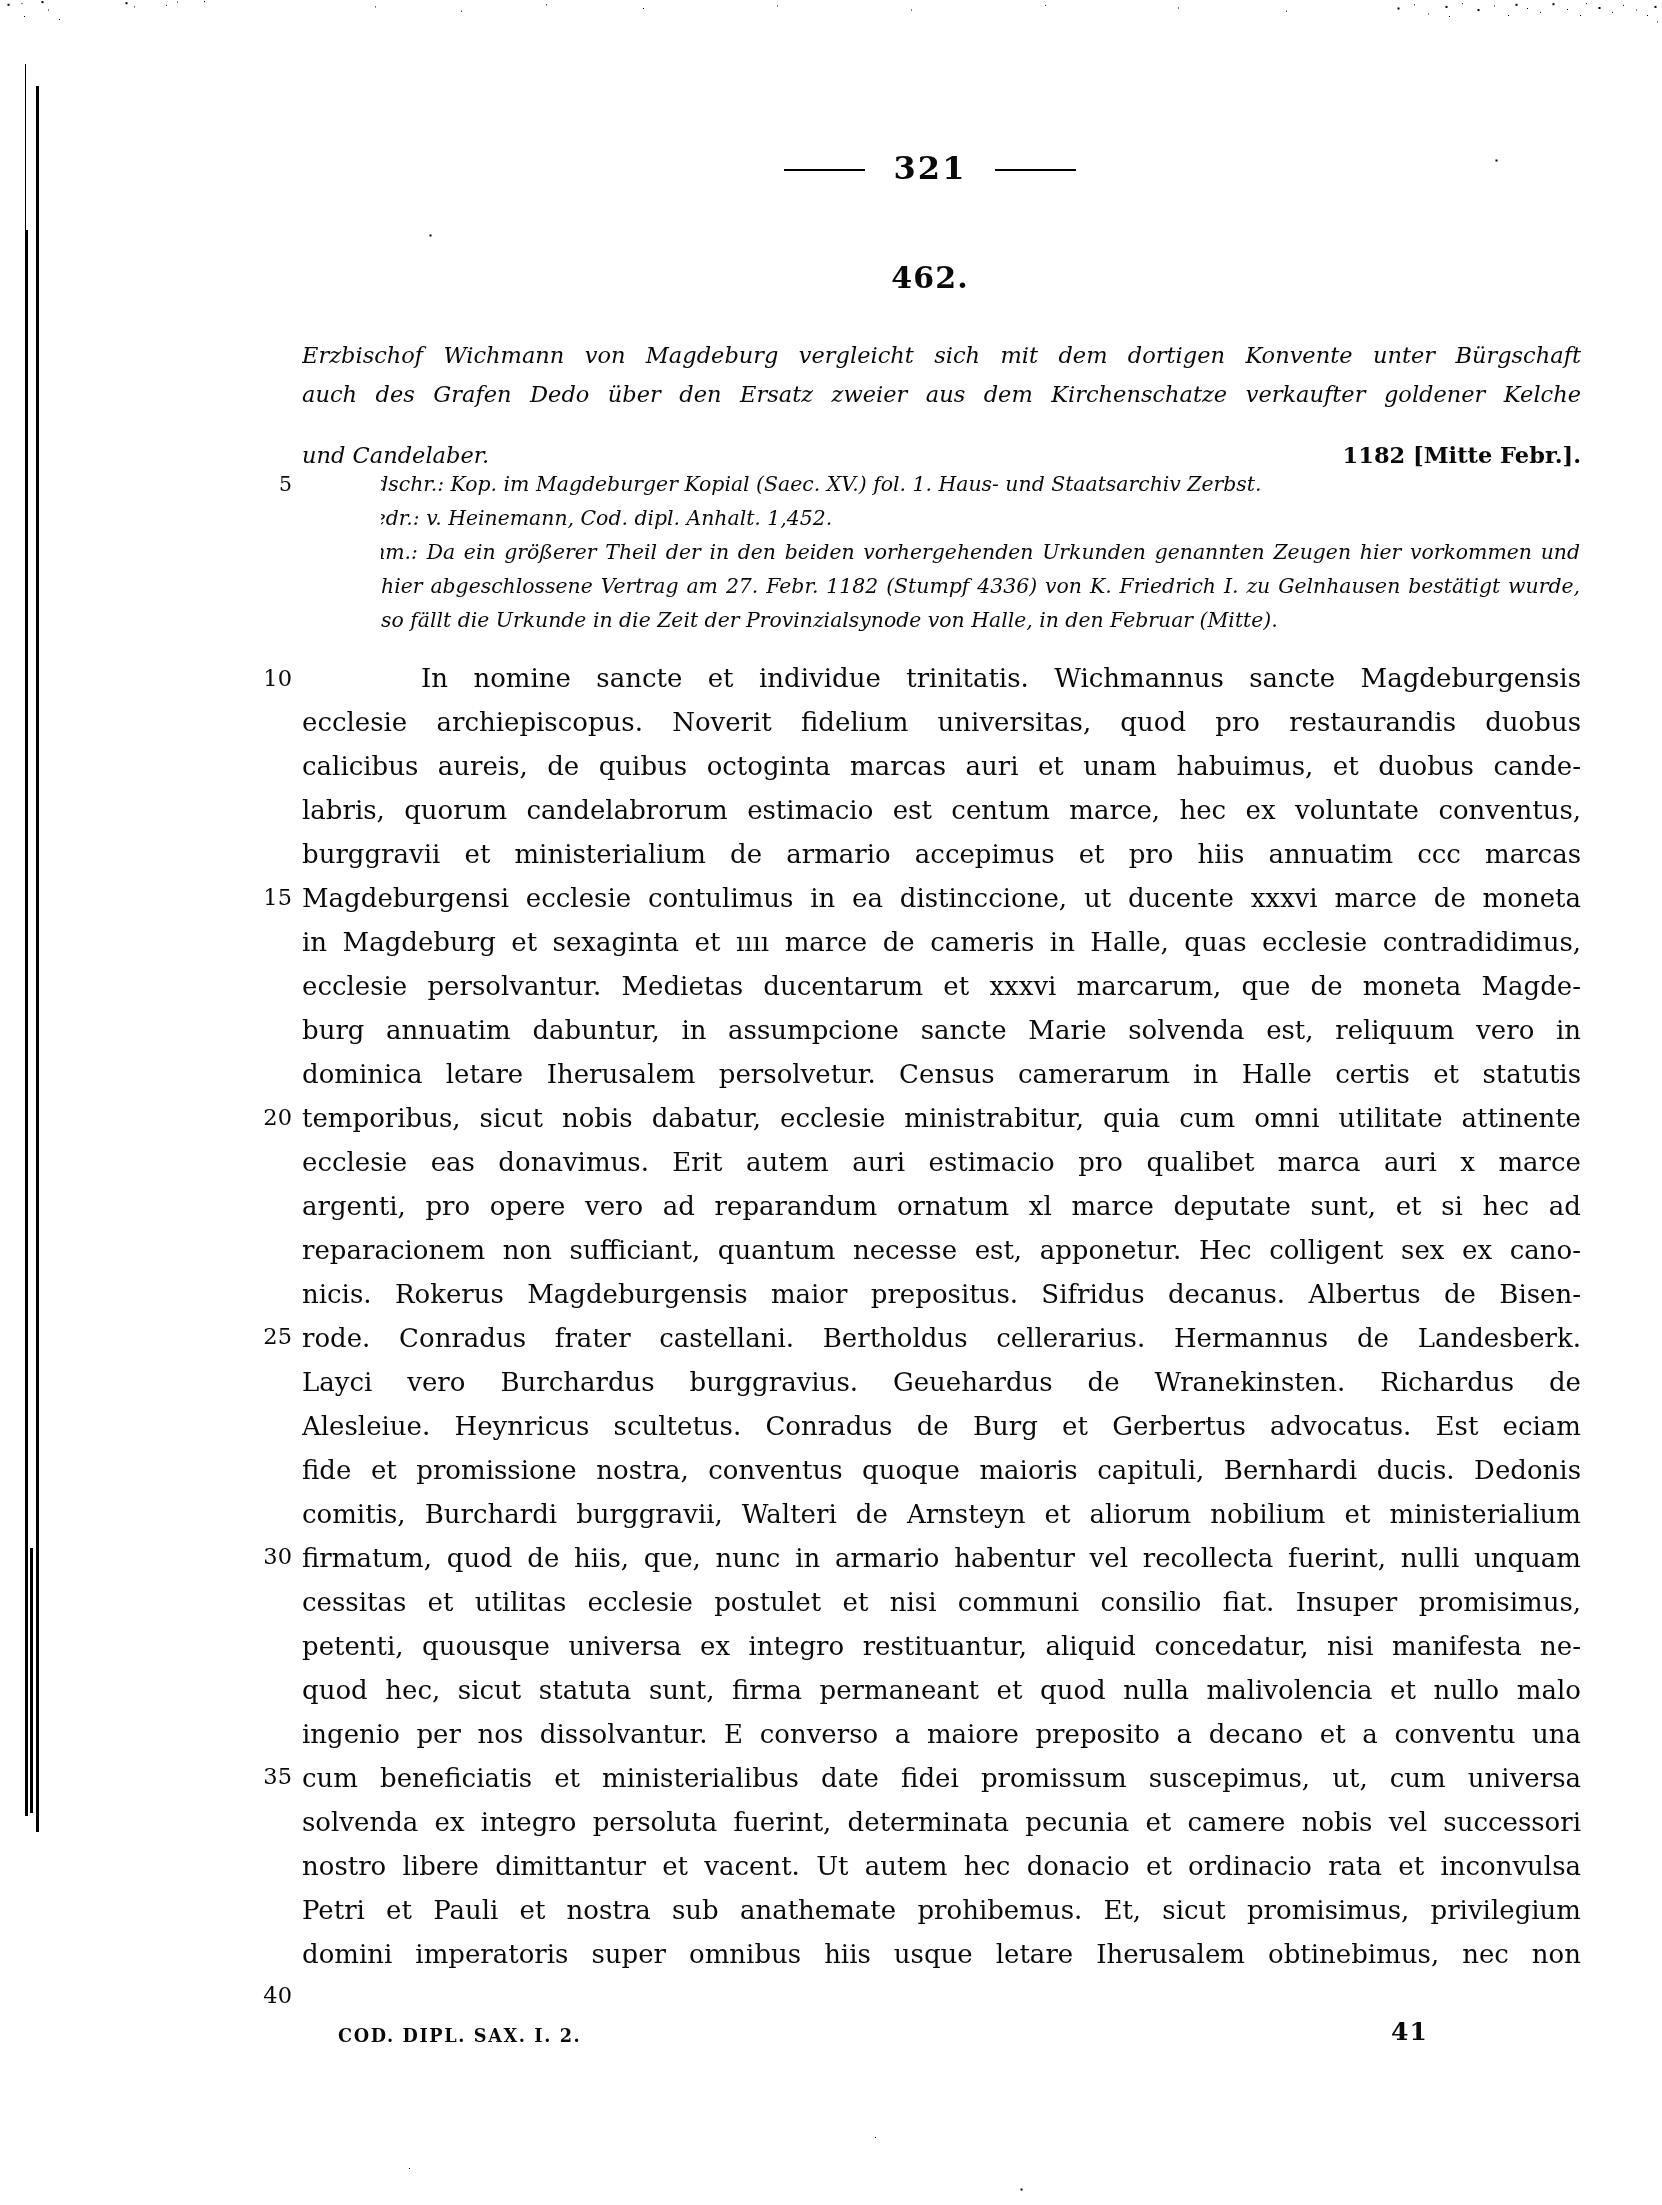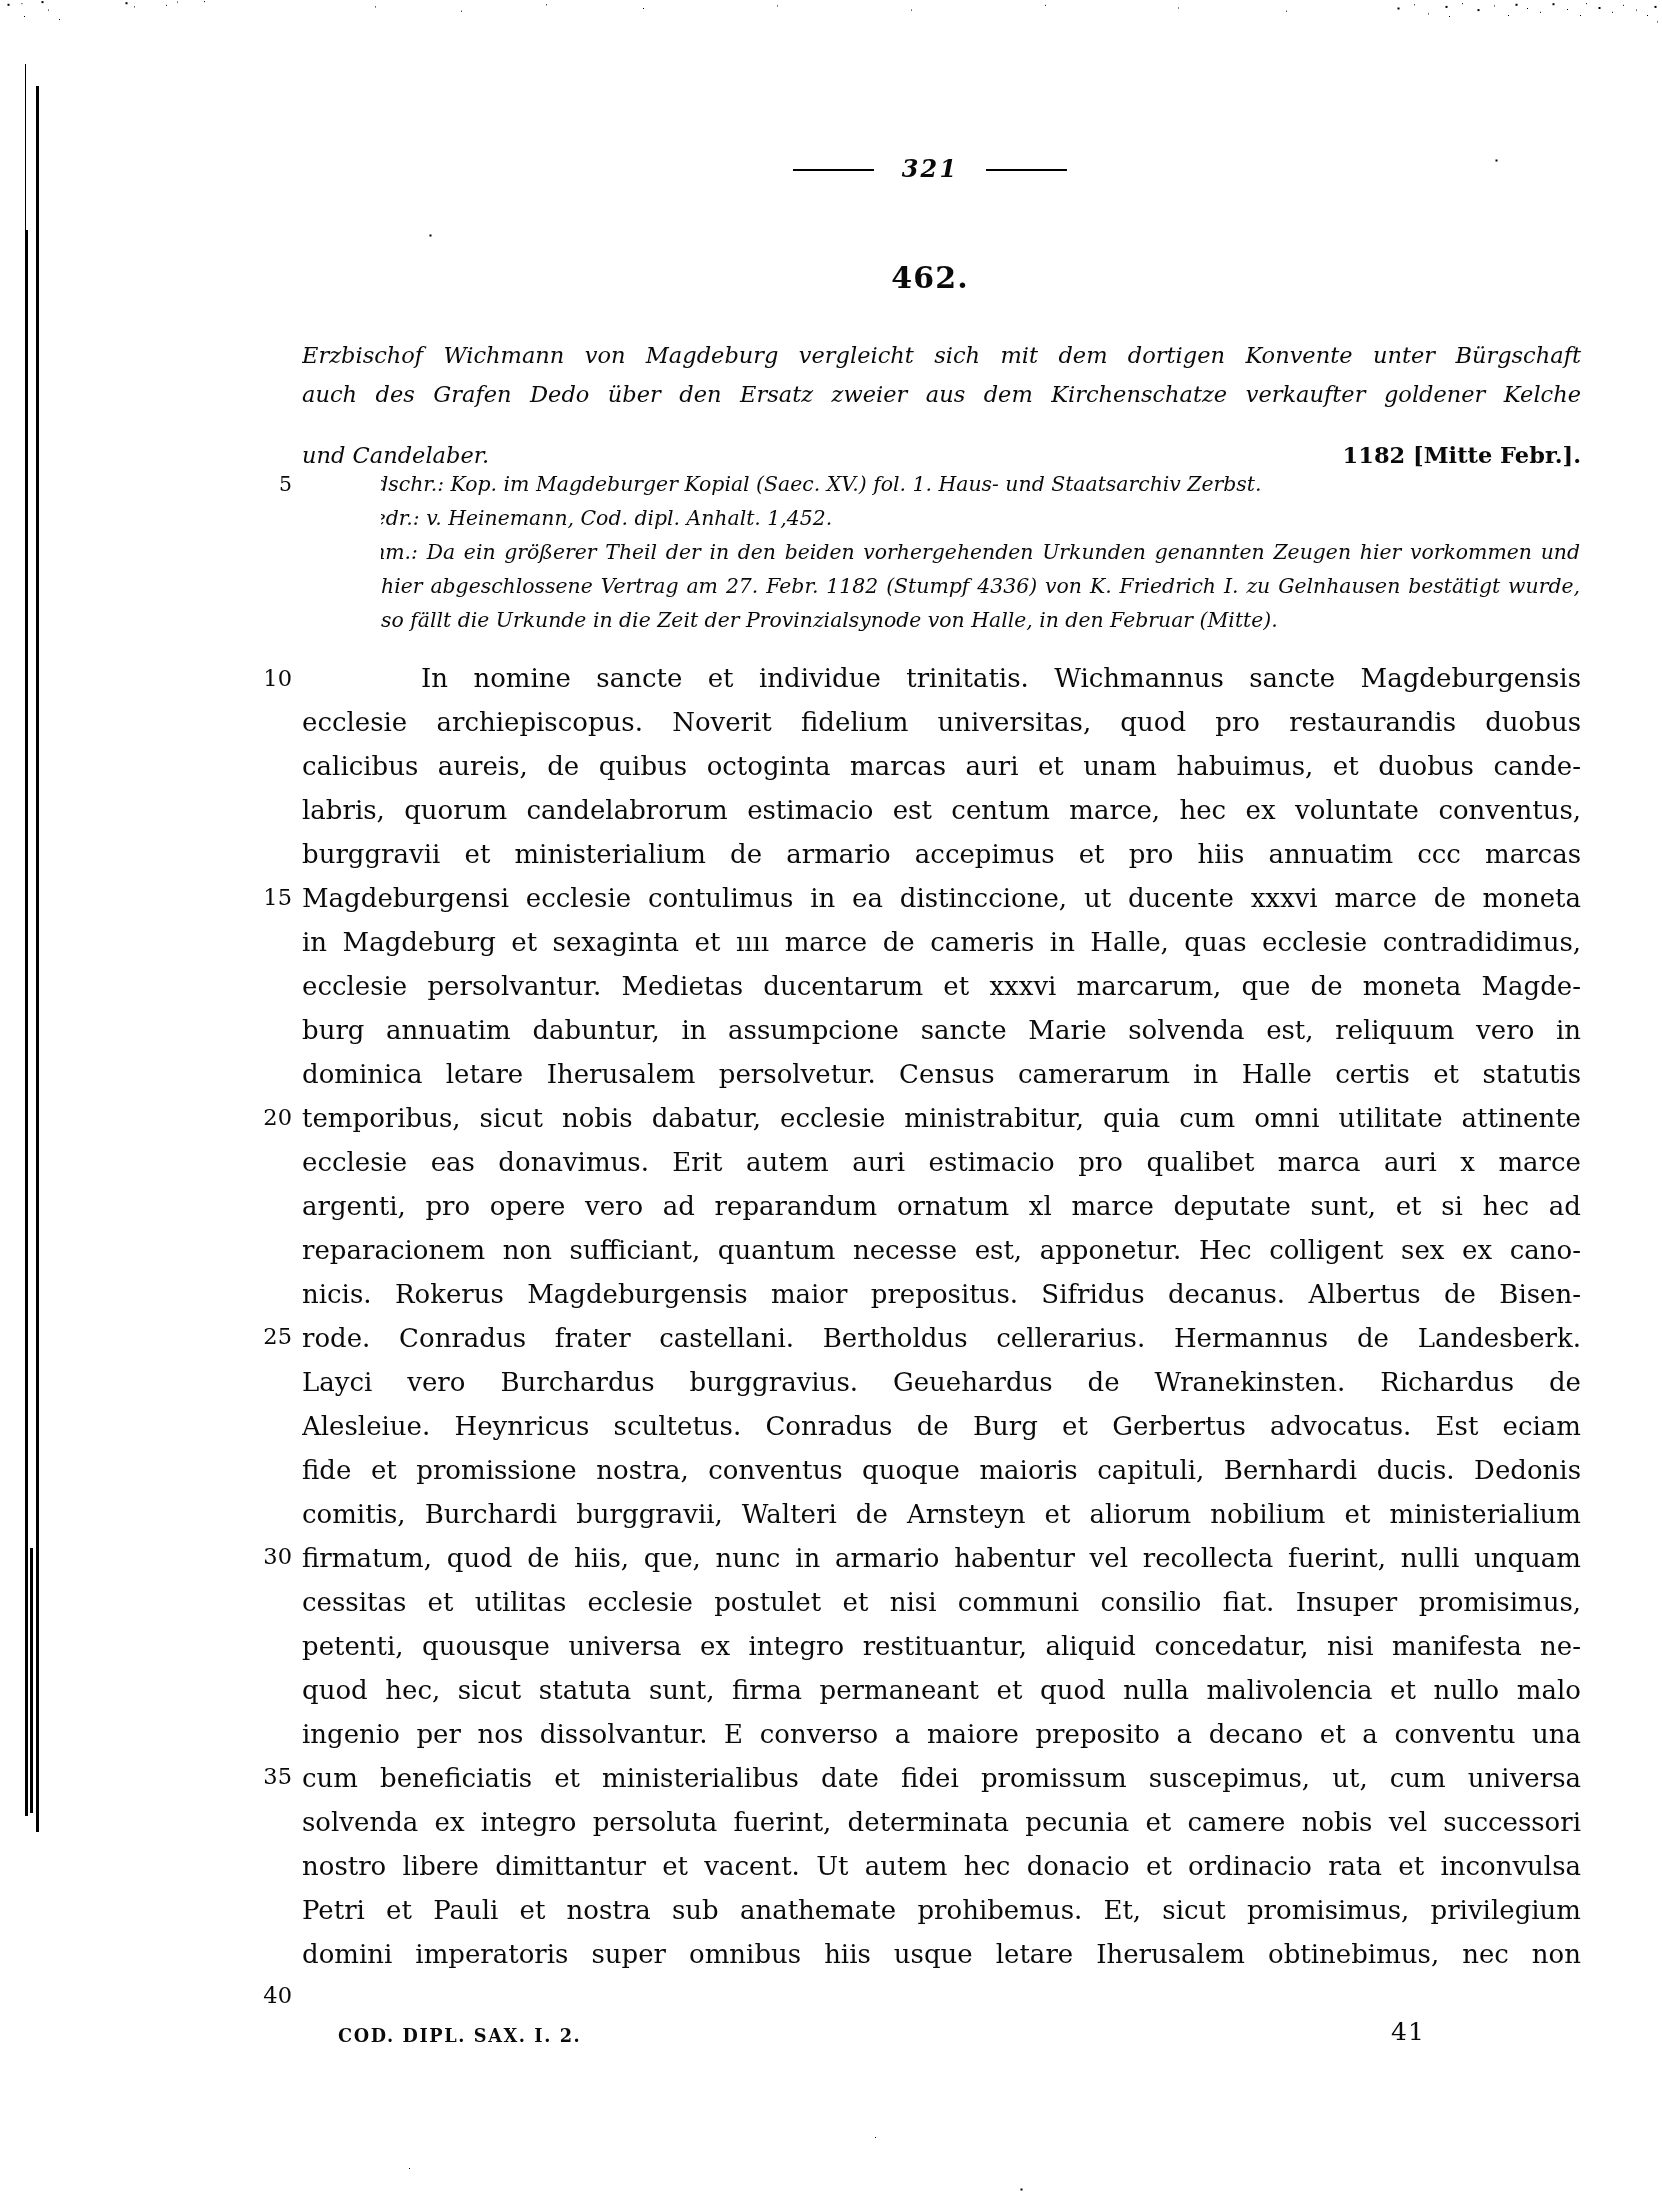--- a/index.html
+++ b/index.html
@@ -39,21 +39,21 @@
       430px 235px 0 0.5px #000, 1496px 160px 0 0.5px #000,
       875px 2137px 0 #000, 1021px 2189px 0 0.5px #000, 409px 2168px 0 #000;
   }
 
   
   .runhead {
     position: absolute; left: 753px; top: 152px; width: 354px; height: 33px;
     display: flex; align-items: center; justify-content: center; gap: 28px;
   }
   .runhead .rule { width: 81px; height: 2.7px; background: #000; margin-top: 3.2px; }
-  .runhead .folio { font-size: 24px; font-weight: bold; letter-spacing: 2.1px; line-height: 33px; font-style: italic; }
+  .runhead .folio { font-size: 32px; font-weight: bold; letter-spacing: 2.1px; line-height: 33px; }
 
   
   .doc-number {
     position: absolute; left: 753px; top: 260px; width: 354px;
     text-align: center; font-size: 30px; font-weight: 600; letter-spacing: 1.1px;
   }
 
   
   .summary { position: absolute; left: 302px; top: 336px; width: 1279px; }
   .summary .sline {
@@ -90,21 +90,21 @@
   }
   .maintext .line.indent { text-indent: 119px; }
 
   
   .sig {
     position: absolute; left: 338px; top: 2026px; height: 19px; line-height: 19px;
     font-size: 17.7px; font-weight: bold; letter-spacing: 1.6px;
   }
   .sheet {
     position: absolute; left: 1391px; top: 2019px; height: 26px; line-height: 26px;
-    font-size: 25px; font-weight: 400; letter-spacing: 1.1px;
+    font-size: 25px; font-weight: 700; letter-spacing: 1.1px;
   }
 </style>
 </head>
 <body>
 
 <div class="page">
 
   <div class="noise"></div>
   <div class="vline a"></div>
   <div class="vline a2"></div>

